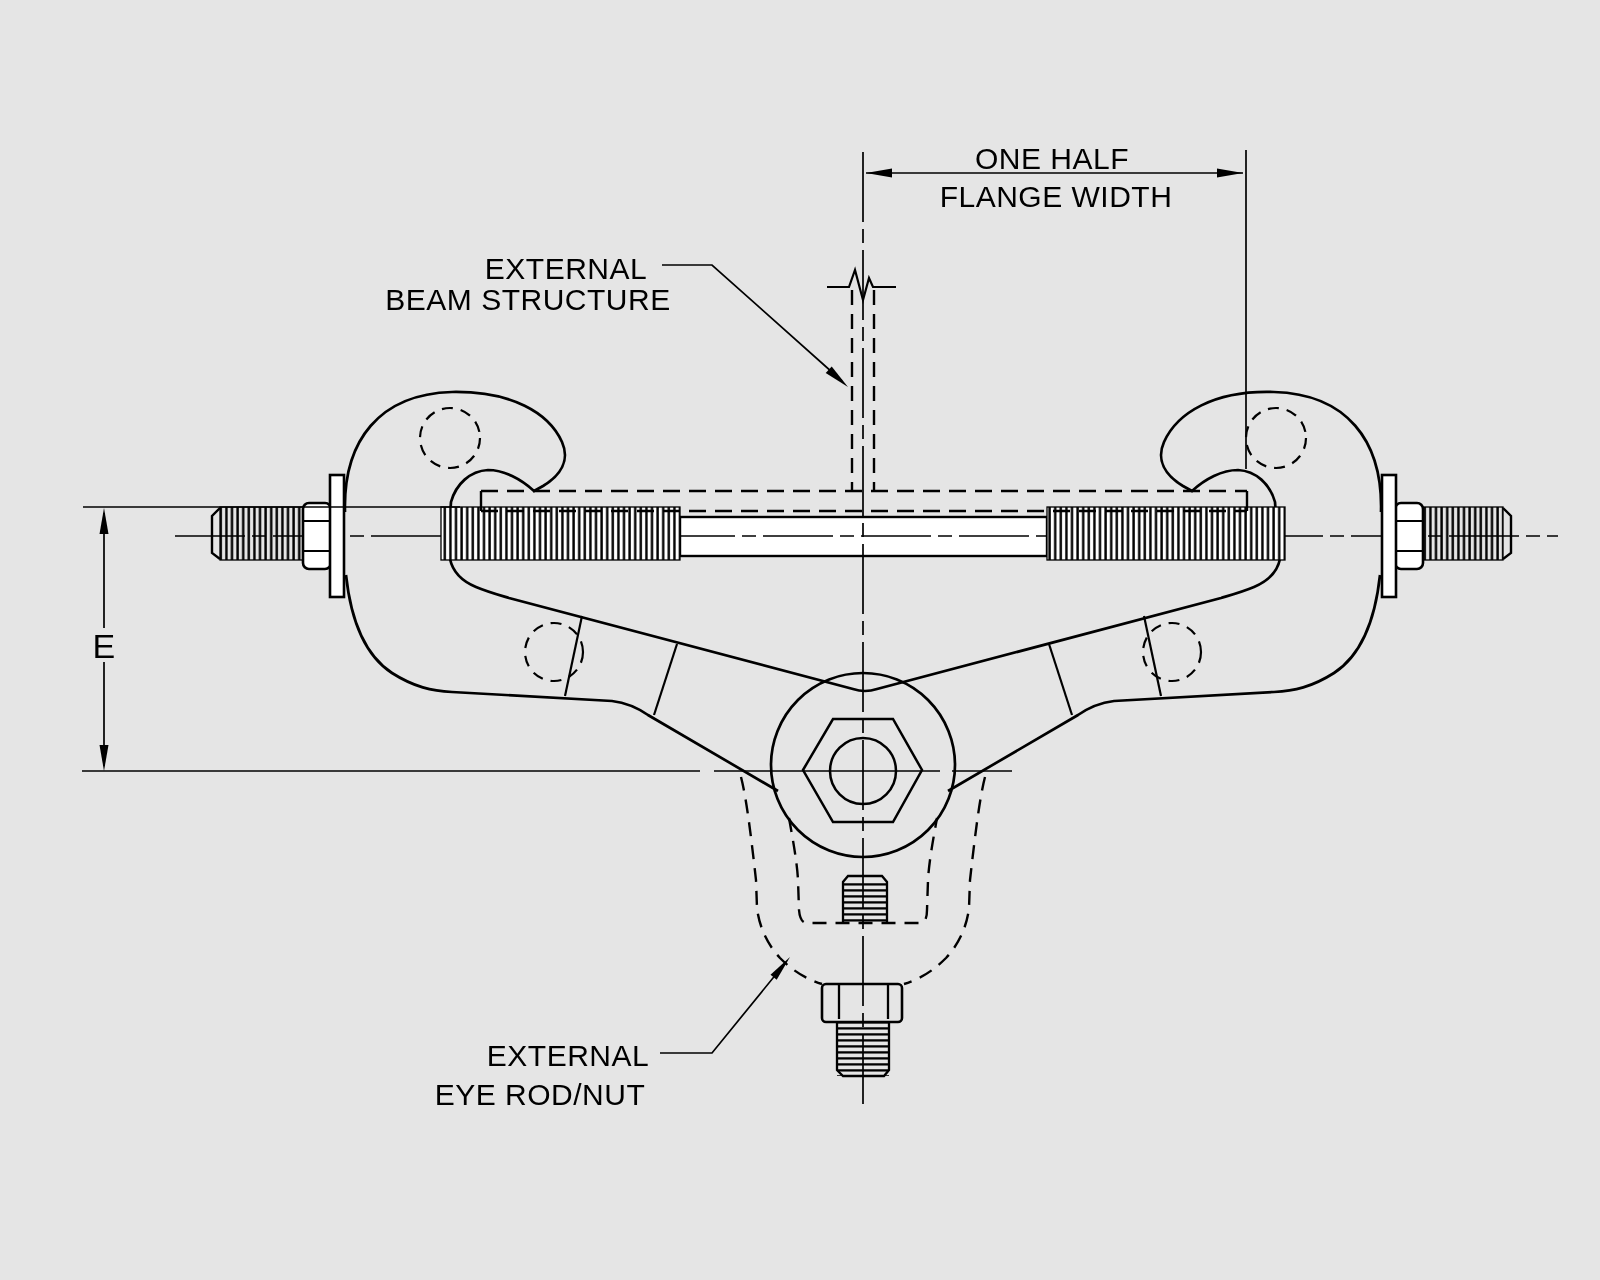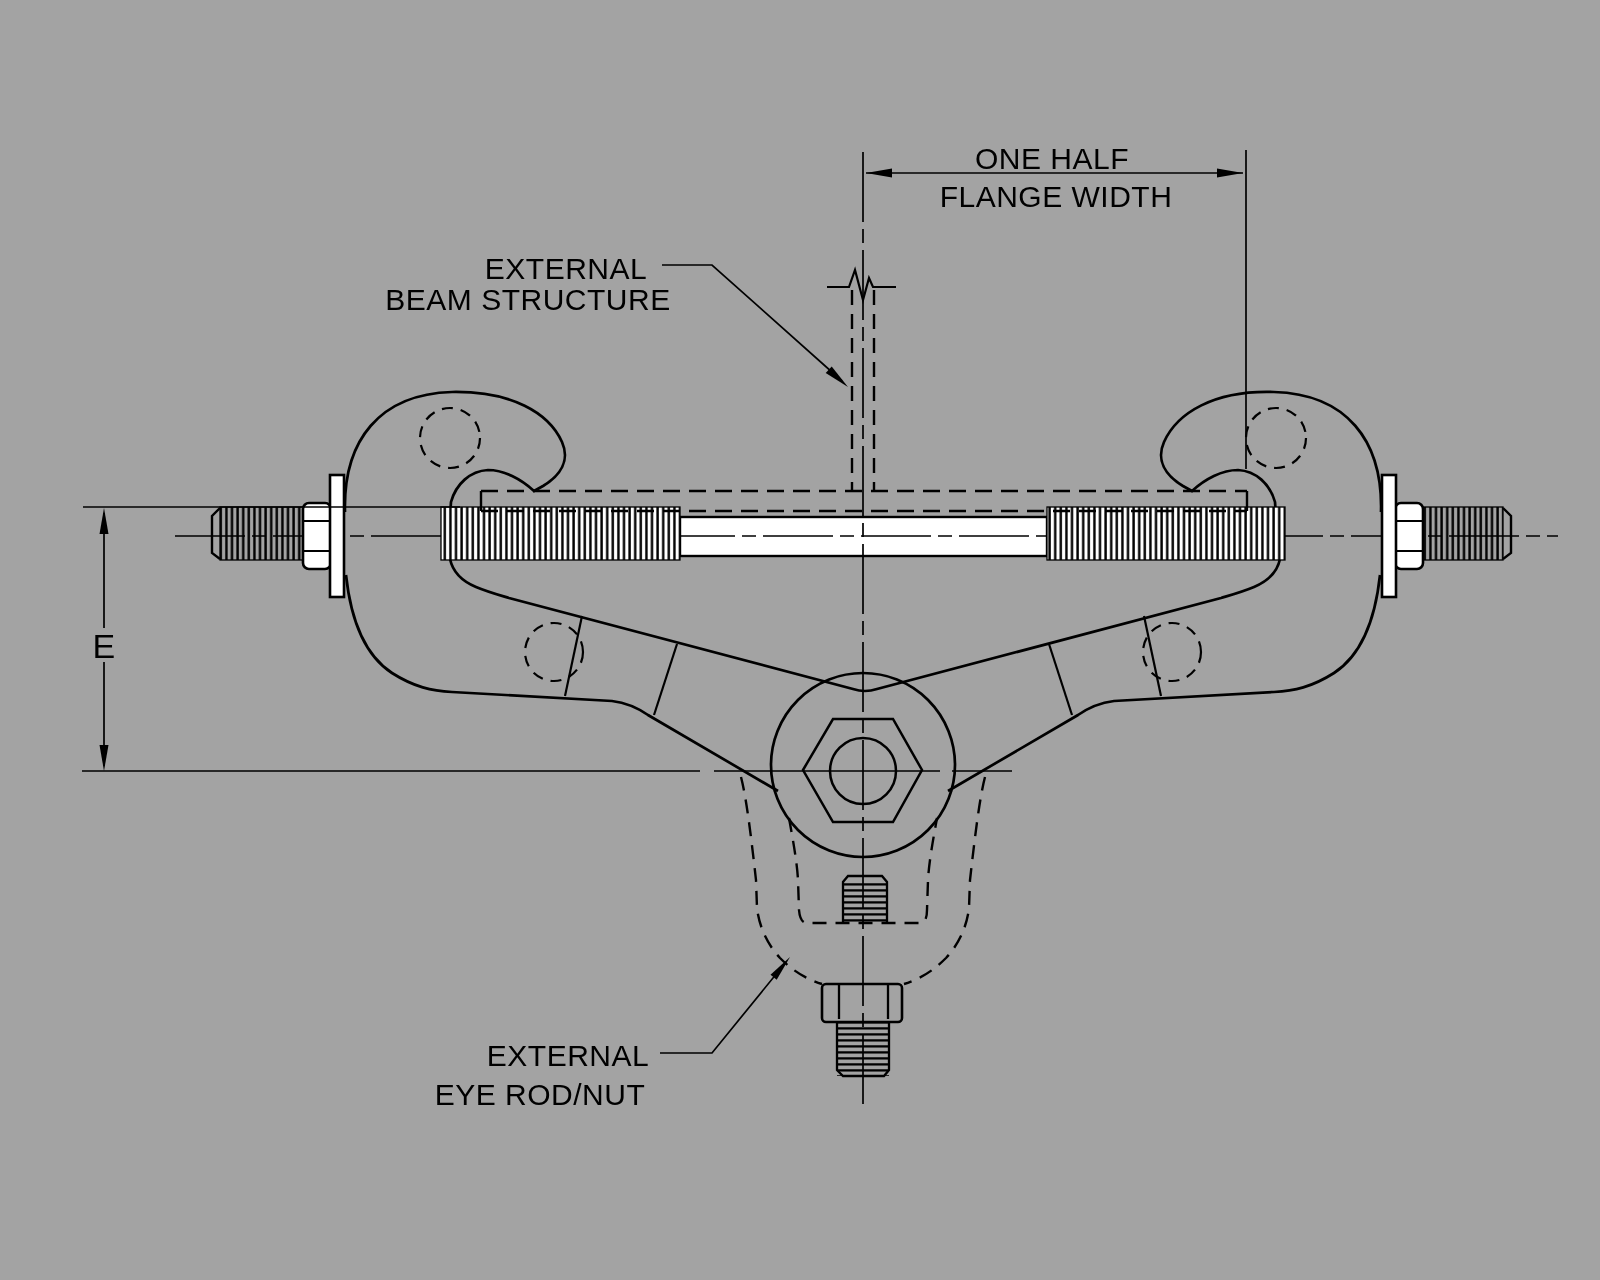--- a/index.html
+++ b/index.html
@@ -1,16 +1,16 @@
 <!DOCTYPE html>
 <html><head>
 <meta charset="utf-8">
 <style>
   html,body{margin:0;padding:0;background:#ffffff;}
-  .sheet{position:relative;width:1600px;height:1280px;background:#a3a3a3;overflow:hidden;}
+  .sheet{position:relative;width:1600px;height:1280px;background:#e5e5e5;overflow:hidden;}
   svg{display:block;}
   text{font-family:"Liberation Sans", sans-serif;fill:#000;letter-spacing:0.5px;}
   .lbl{font-size:30px;}
   .dimE{font-size:34px;}
   .ink{stroke:#000;fill:none;}
 </style>
 </head>
 <body>
 
 <div class="sheet">

